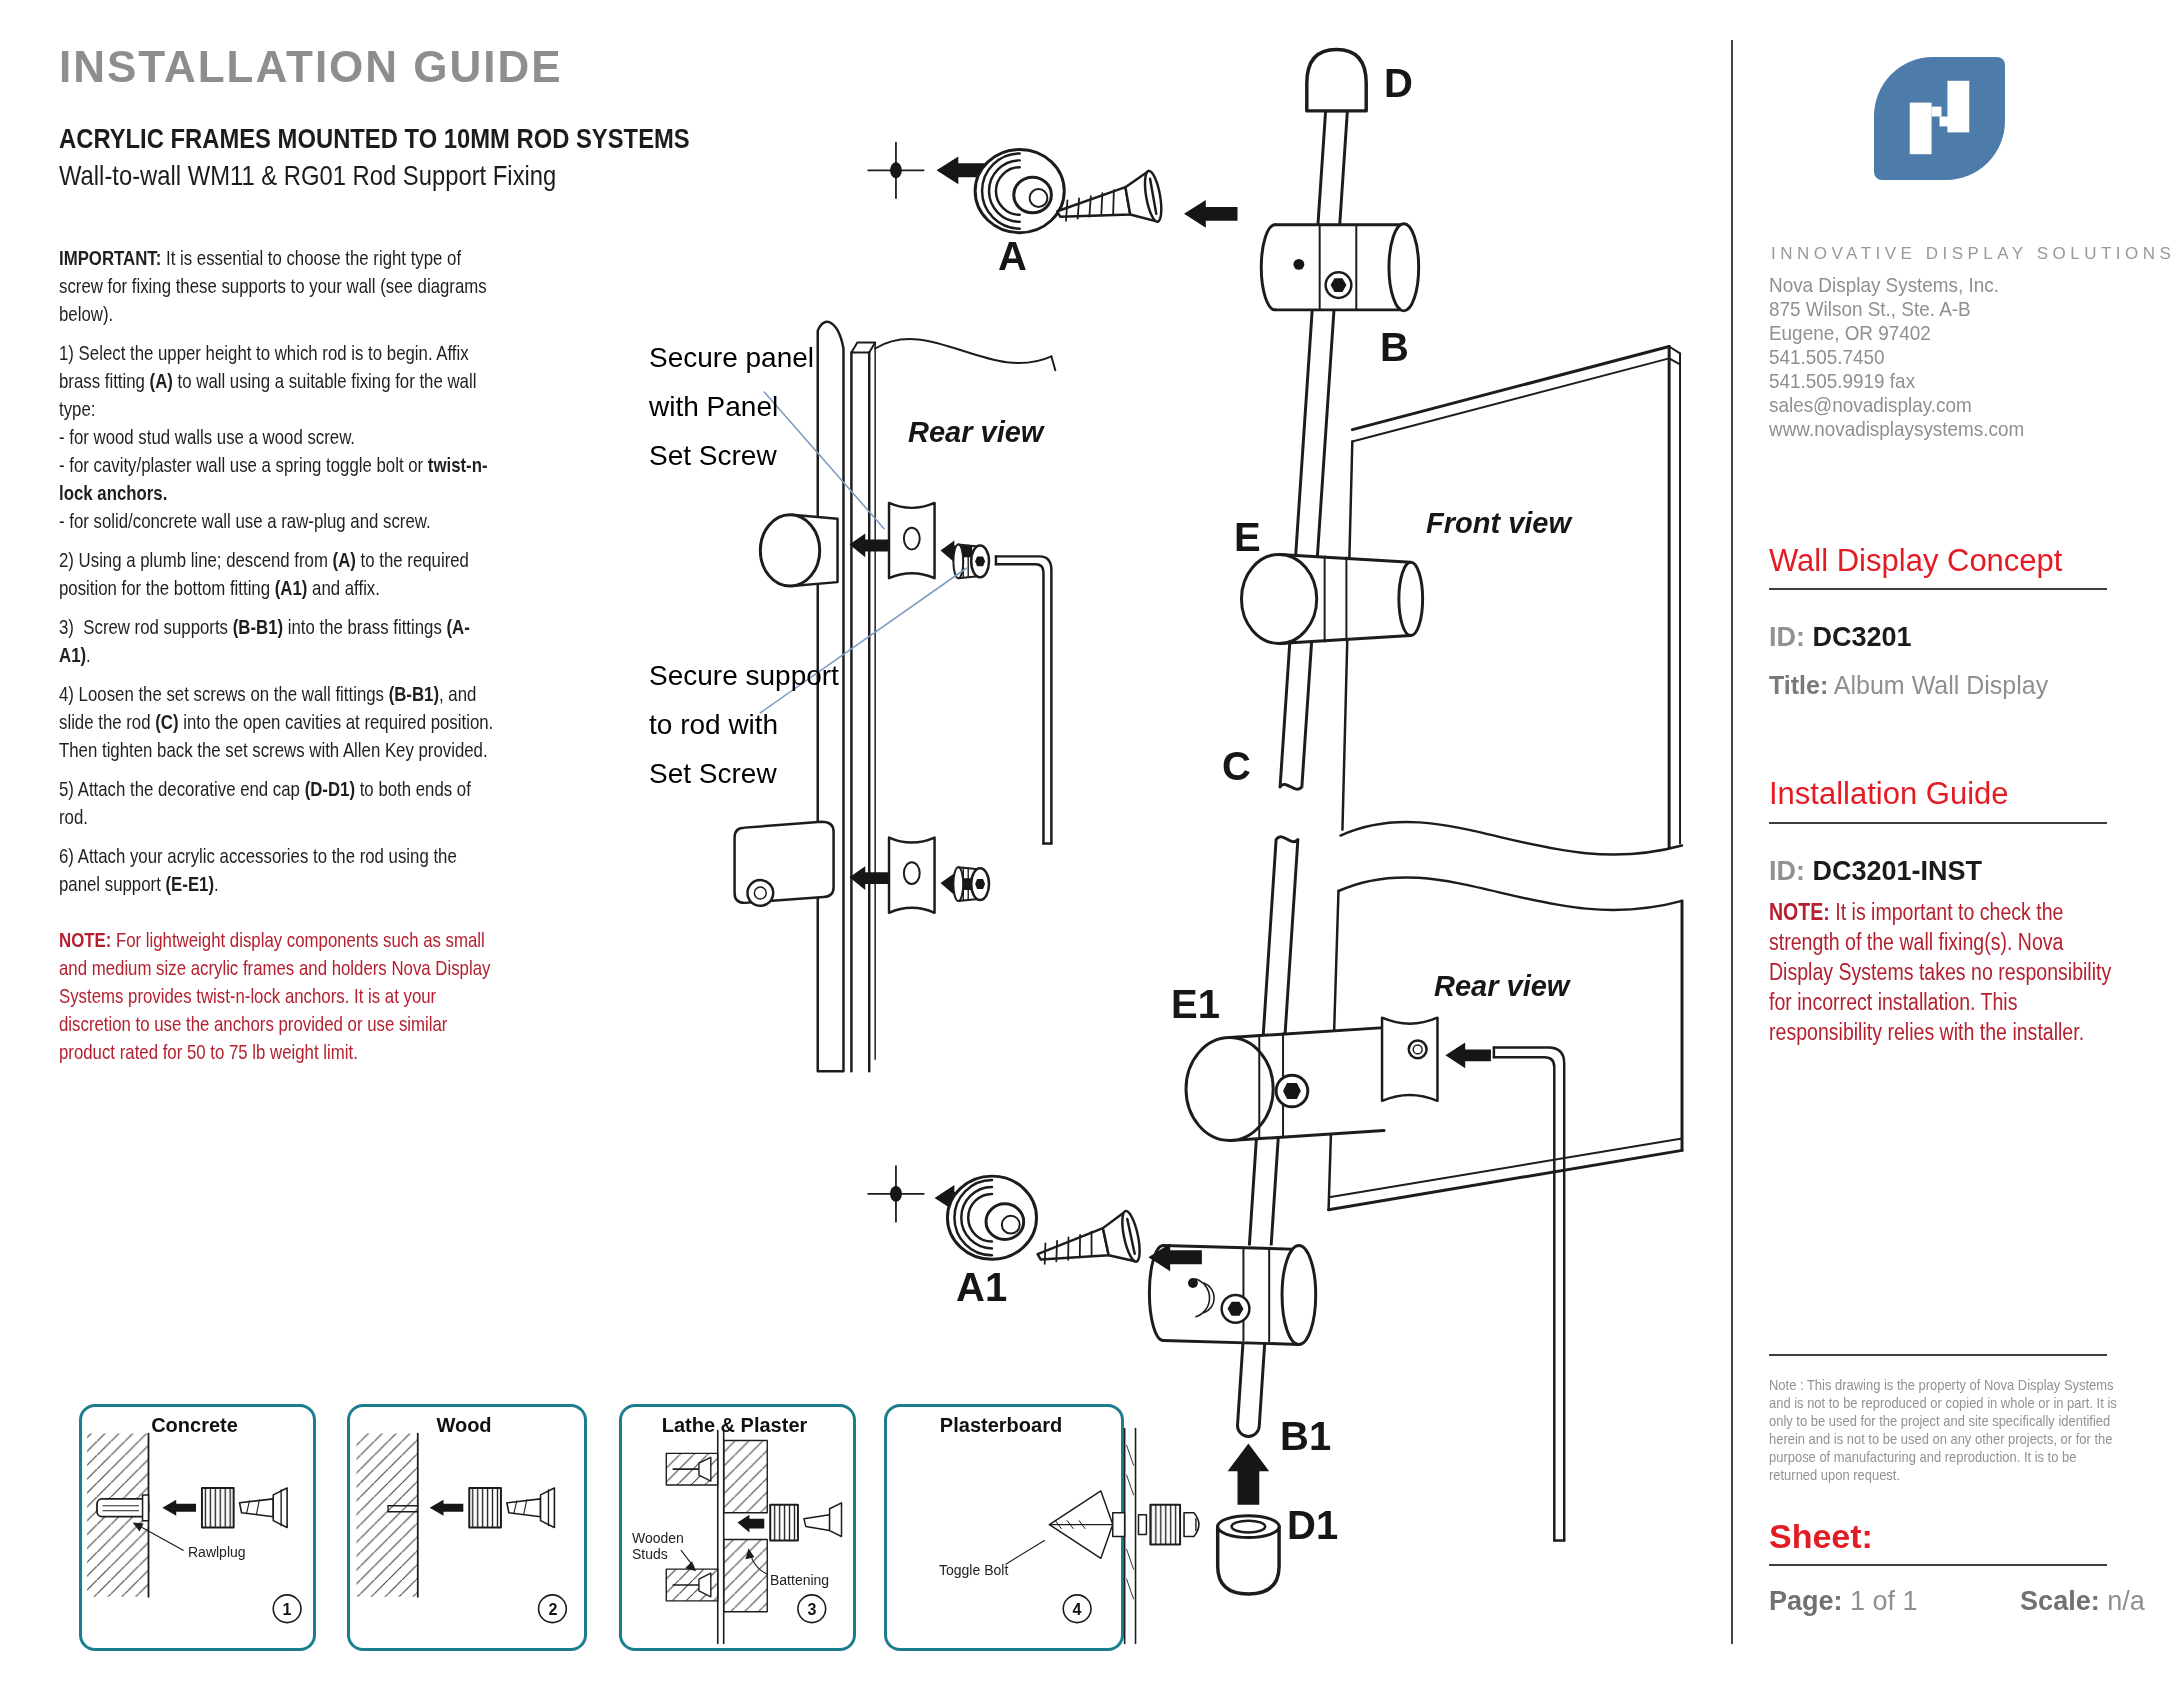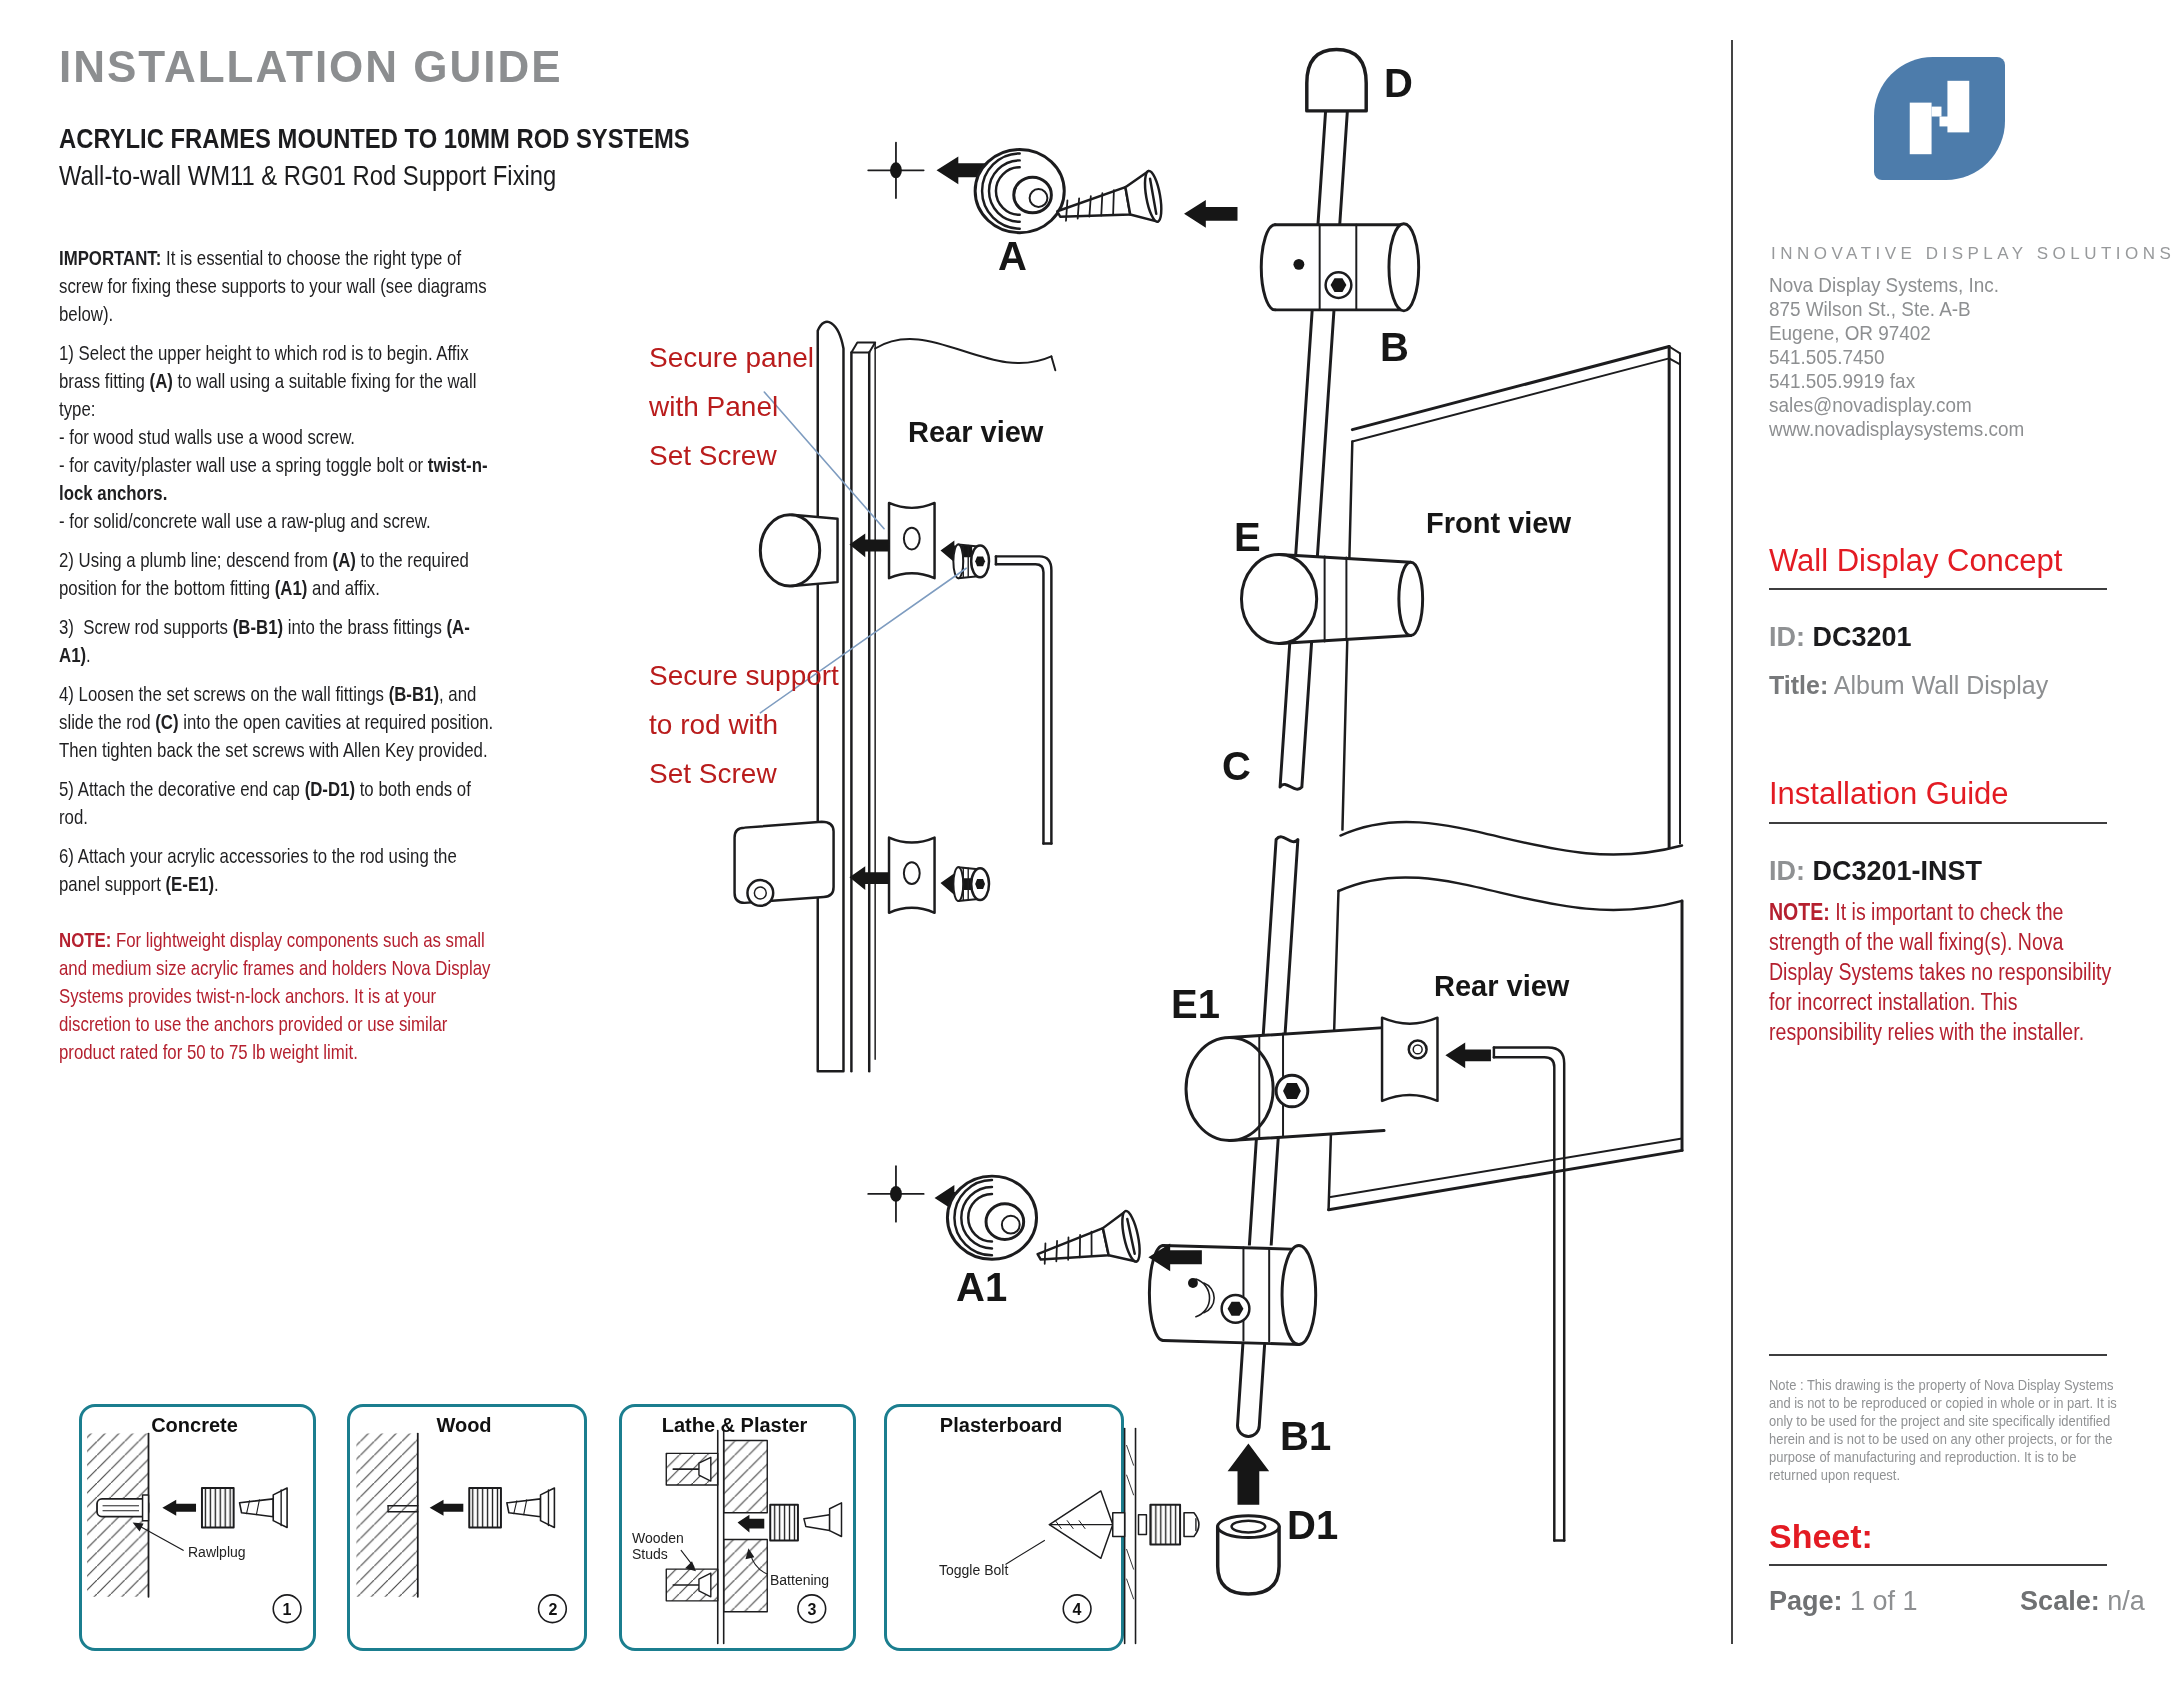--- a/index.html
+++ b/index.html
@@ -11,22 +11,22 @@
   .squeeze9{transform:scaleX(.9);transform-origin:left top;}
   
   .doc-title{font-size:44px;font-weight:bold;letter-spacing:2px;color:#8c8e90;}
   .doc-sub1{font-size:28px;font-weight:bold;color:#1c1c1e;}
   .doc-sub2{font-size:28px;color:#1c1c1e;}
   .steps p{margin:0 0 11px 0;font-size:21px;line-height:28px;white-space:pre-wrap;}
   .steps p.red{color:var(--note-red);margin-top:28px;}
   .steps b{font-weight:bold;}
   
   .part-label{font-size:40px;font-weight:bold;color:#161616;}
-  .view-label{font-size:29px;font-weight:bold;color:#161616;}
-  .annot{font-size:28px;line-height:49px;color:#b91c1c;white-space:pre-line;}
+  .view-label{font-size:29px;font-weight:bold;color:#161616;font-style:italic;}
+  .annot{font-size:28px;line-height:49px;color:#000000;white-space:pre-line;}
   
   .wpanel{border:3px solid var(--teal);border-radius:16px;background:transparent;}
   .wpanel-title{font-size:20px;font-weight:bold;color:#111;text-align:center;}
   .plabel{font-size:14px;color:#222;white-space:pre-line;line-height:16px;}
   .pnum{font-size:16px;font-weight:bold;color:#111;text-align:center;}
   
   .brand-bold{font-weight:bold;color:#919395;}
   .brand-light{color:#9a9c9e;}
   .brand{font-size:44px;letter-spacing:1px;}
   .brand-tm{font-size:14px;color:#9a9c9e;vertical-align:8px;}

